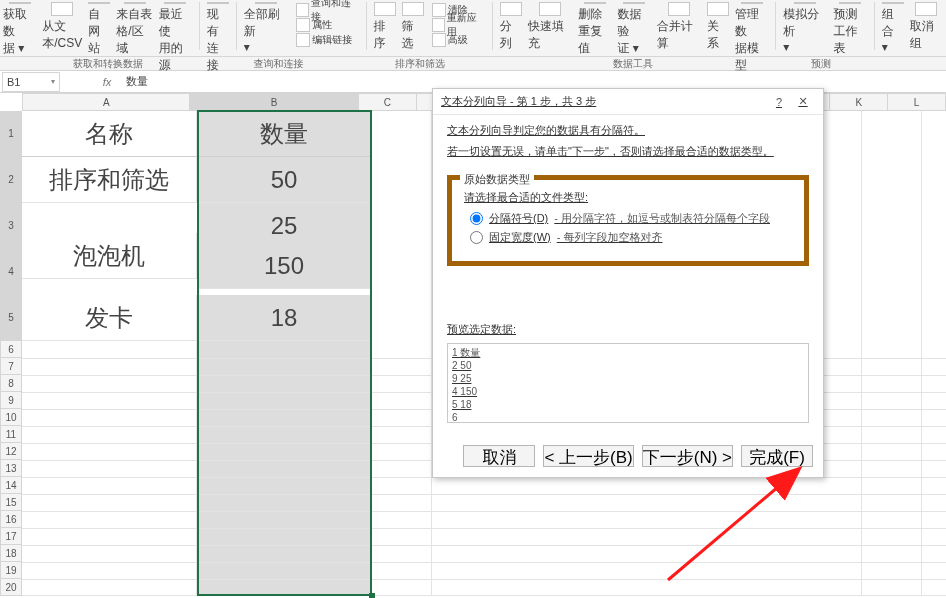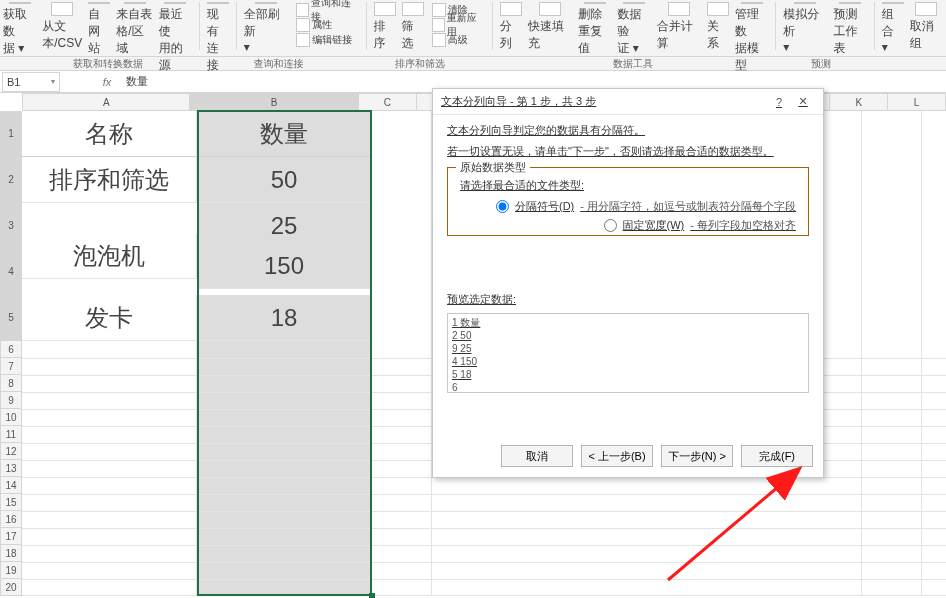--- a/index.html
+++ b/index.html
@@ -38,29 +38,29 @@
   .selborder      { position:absolute; border:2px solid #1e7145; pointer-events:none; }
   .selhandle      { position:absolute; width:6px; height:6px; background:#1e7145; }
 
   
   .dlg            { position:absolute; left:432px; top:88px; width:392px; height:390px; background:#ffffff; border:1px solid #c7c7c7; box-shadow:2px 2px 6px rgba(0,0,0,.25); font-size:11px; color:#333;text-decoration:underline; }
   .dlg-title      { height:26px; display:flex; align-items:center; padding:0 8px; border-bottom:1px solid #e7e7e7; }
   .dlg-title .t   { flex:1; }
   .dlg-title .ico { width:24px; text-align:center; color:#555; cursor:pointer; }
   .dlg-body       { padding:8px 14px 0 14px; }
   .dlg-body p     { margin-bottom:6px; }
-  .frame          { border:1px solid #a16207; margin-top:8px; padding:10px 12px 0 12px; position:relative; }
+  .frame          { border:5px solid #a16207; margin-top:16px; padding:10px 12px 14px 12px; position:relative; }
   .frame .legend  { position:absolute; top:-8px; left:8px; background:#fff; padding:0 4px; }
-  .radio-row      { display:flex; align-items:center; margin:4px 0 2px 6px;justify-content:flex-end; }
+  .radio-row      { display:flex; align-items:center; margin:4px 0 2px 6px; }
   .radio-row input{ margin-right:6px; }
   .radio-row .hint{ margin-left:6px; color:#555; }
   .previewlbl     { margin-top:56px; }
   .previewbox     { border:1px solid #c9c9c9; background:#fff; height:80px; margin-top:4px; padding:2px 4px; font-size:10px; color:#555; line-height:13px; overflow:hidden; }
   .dlg-btns       { position:absolute; bottom:10px; right:10px; display:flex; gap:8px; }
-  .dlg-btn        { min-width:72px; height:22px; border:1px solid #b5b5b5; background:#f4f4f4; font-size:11px; cursor:pointer; }
+  .dlg-btn        { min-width:72px; height:22px; border:1px solid #b5b5b5; background:#f4f4f4; font-size:17px; cursor:pointer; }
 
   
   .arrow          { position:absolute; pointer-events:none; }
 </style>
 </head>
 <body>
 
 <div class="ribbon">
   <div class="rib-btn">
       <div class="rib-ico"></div>

